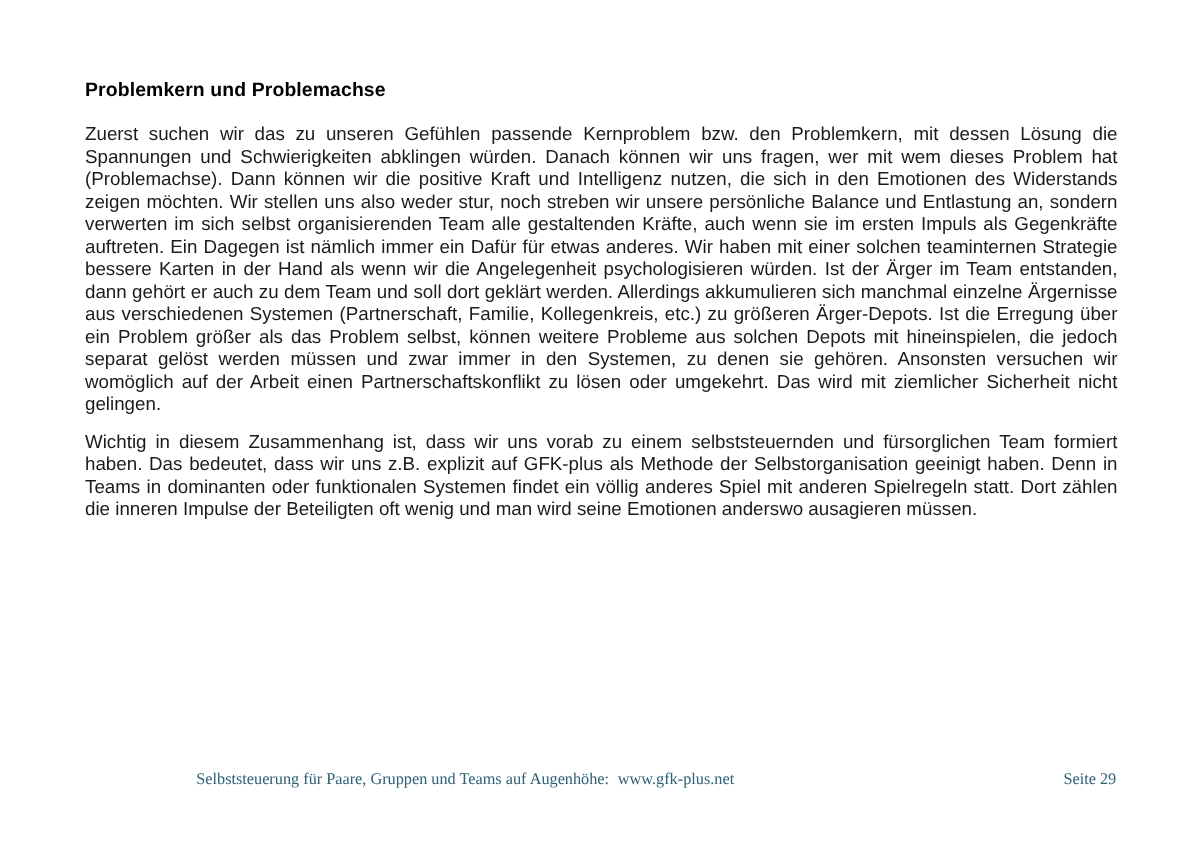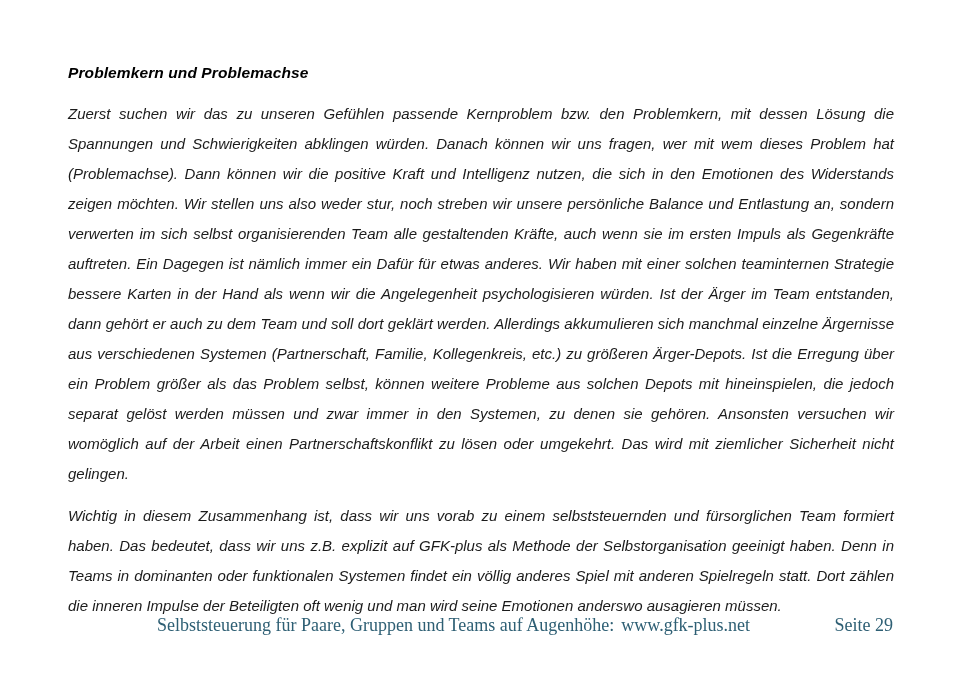--- a/index.html
+++ b/index.html
@@ -13,45 +13,44 @@
     height: 677px;
     background: #ffffff;
     overflow: hidden;
     font-family: "Liberation Sans", sans-serif;
   }
   .content {
     position: absolute;
     left: 68px;
     top: 62px;
     width: 826px;
-    font-style: italic;
   }
   .heading {
     font-size: 15.5px;
     font-weight: bold;
     color: #000000;
     line-height: 22px;
     margin: 0 0 15px 0;
     letter-spacing: 0.1px;
   }
   .body-paragraph {
     font-size: 15px;
-    line-height: 30px;
+    line-height: 18px;
     color: #1b1b1b;
     text-align: justify;
     margin: 0 0 12px 0;
   }
   .footer {
     position: absolute;
     left: 68px;
     top: 615px;
     width: 825px;
     height: 20px;
     font-family: "Liberation Serif", serif;
-    font-size: 18px;
+    font-size: 13px;
   }
   .footer-left {
     position: absolute;
     left: 89px;
     top: 0;
     white-space: nowrap;
   }
   .footer-url {
     margin-left: 7px;
   }

